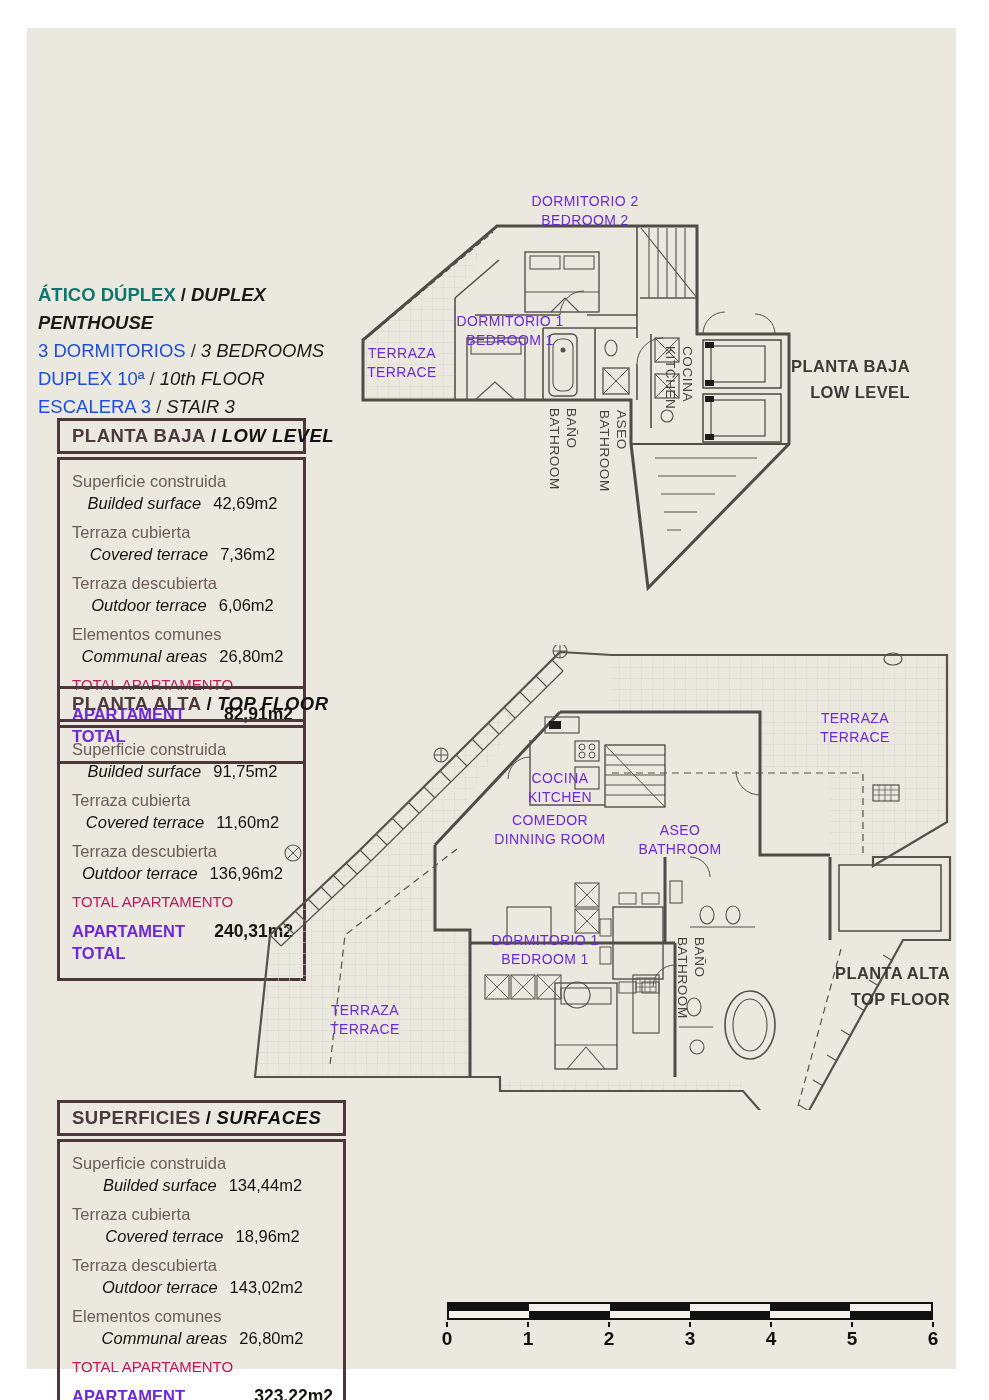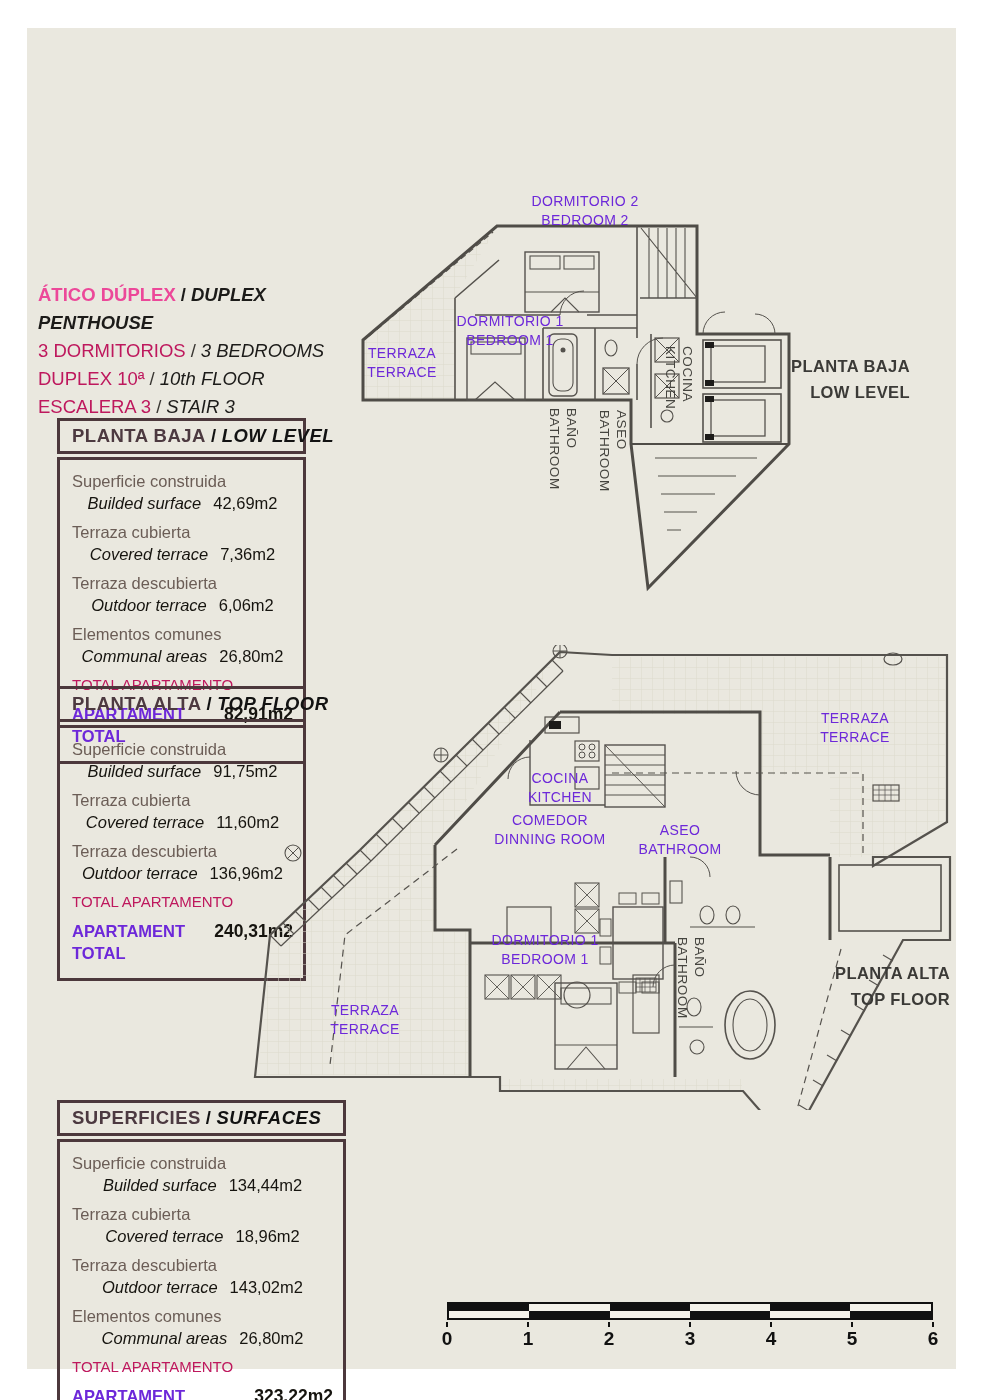--- a/index.html
+++ b/index.html
@@ -7,23 +7,23 @@
   .page{position:absolute;left:27px;top:28px;width:929px;height:1341px;background:#eae8df;}
 
   
   .title-box{position:absolute;left:703px;top:88px;width:190px;height:82px;background:#ffffff;
     display:flex;flex-direction:column;justify-content:center;align-items:flex-end;padding-right:12px;box-sizing:border-box;}
   .title-es{font-size:27px;font-weight:bold;color:#4c3940;letter-spacing:1px;line-height:1.2;}
   .title-en{font-size:27px;font-weight:bold;font-style:italic;color:#141414;letter-spacing:.5px;line-height:1.2;}
 
   
   .info{position:absolute;left:38px;top:281px;width:330px;font-size:18.5px;color:#5d544e;line-height:28px;}
-  .info .es{color:#be185d;}
+  .info .es{color:#1d4ed8;}
   .info .en{font-style:italic;color:#1c1b19;}
-  .info .l1 .es{font-weight:bold;color:#ec4899;}
+  .info .l1 .es{font-weight:bold;color:#0f766e;}
   .info .l1 .en{font-weight:bold;}
   .info .l1 .sep{font-weight:bold;color:#1c1b19;}
   .sep{margin:0 5px;color:#3a3733;}
 
   
   .dtable{position:absolute;box-sizing:border-box;padding-left:19px;}
   .dtable .hd{border:3px solid #4c383c;padding:4px 10px 4px 12px;font-size:18.5px;font-weight:bold;color:#4c3940;letter-spacing:.5px;white-space:nowrap;}
   .dtable .hd .en{font-style:italic;color:#121212;}
   .dtable .hd .sep{color:#121212;}
   .dtable .bd{border:3px solid #4c383c;margin-top:3px;padding:7px 10px 6px 12px;}

